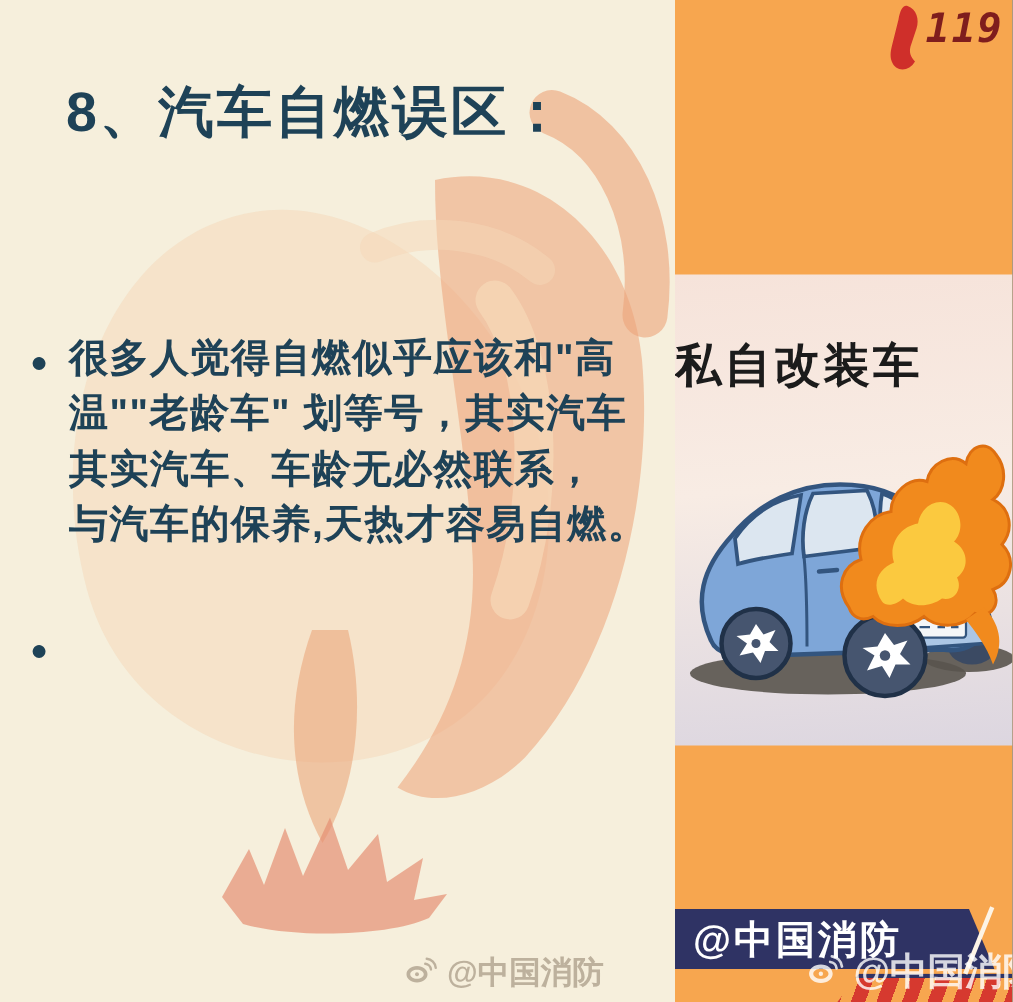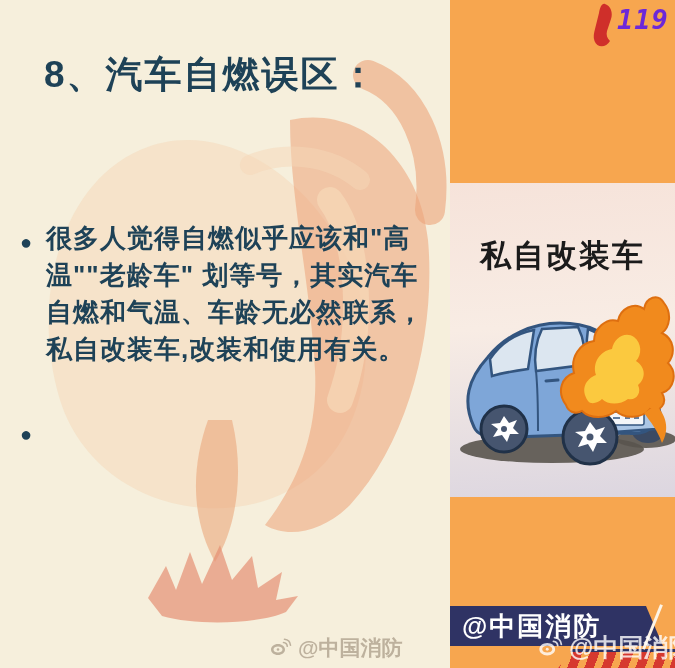--- a/index.html
+++ b/index.html
@@ -30,36 +30,36 @@
   .wm-left svg{width:24px;height:24px;color:rgba(142,126,105,0.55);}
   .wm-right{position:absolute;left:86px;top:631px;font-size:25px;
             color:rgba(255,255,255,0.8);z-index:6;}
   .wm-right svg{width:27px;height:27px;color:rgba(255,255,255,0.8);}
 
   
   .right-panel{position:absolute;left:450px;top:0;width:225px;height:668px;
                background:#f7a64f;overflow:hidden;}
   .card{position:absolute;left:0;top:183px;width:225px;height:314px;
         background:linear-gradient(176deg,#f6e3da 0%,#f8ece4 45%,#dcd6e0 100%);}
-  .card-label{margin-top:52px;text-align:center;font-size:31px;font-weight:800;
+  .card-label{margin-top:40px;text-align:left;font-size:31px;font-weight:800;
               color:#1b1b1b;letter-spacing:2px;}
   .car{position:absolute;left:0;top:98px;width:225px;height:205px;}
 
   .banner{position:absolute;left:0;top:606px;width:225px;height:40px;z-index:3;}
   .banner-bg{position:absolute;left:0;top:0;width:225px;height:40px;background:#2f3364;
              clip-path:polygon(0 0,196px 0,213px 40px,0 40px);}
   .banner-cut{position:absolute;left:201px;top:-3px;width:3px;height:48px;
               background:#fdf4e6;transform:rotate(22deg);}
   .banner-account{position:absolute;left:12px;top:0;height:40px;display:flex;
                   align-items:center;color:#ffffff;font-size:26px;font-weight:700;
                   letter-spacing:2px;white-space:nowrap;}
   .phone-icon{position:absolute;left:143px;top:3px;width:21px;height:46px;z-index:4;}
   .hotline{position:absolute;left:167px;top:4px;z-index:4;
            font-family:"DejaVu Sans Mono","Liberation Mono",monospace;
-           font-style:italic;font-weight:800;font-size:27px;color:#6d28d9;
+           font-style:italic;font-weight:800;font-size:27px;color:#7f1d1d;
            letter-spacing:1px;}
   .stripes{position:absolute;left:106px;top:649px;width:119px;height:19px;z-index:2;
            background:repeating-linear-gradient(110deg,#d6392f 0 9px,#f7a64f 9px 16px);
            border-top:3px solid #2f3364;
            clip-path:polygon(14% 0,100% 0,100% 100%,0 100%);}
 </style>
 </head>
 <body>
 
 <div class="page">
@@ -79,22 +79,22 @@
     <div class="title">
       <div class="line1">8、汽车自燃误区：</div>
     </div>
 
     <div class="bullets">
       <div class="bullet">
         <span class="dot">●</span>
         <div>
           <div class="line">很多人觉得自燃似乎应该和"高</div>
           <div class="line">温""老龄车" 划等号，其实汽车</div>
-          <div class="line">自燃和气温、车龄无必然联系，</div>
-          <div class="line">私自改装车,改装和使用有关。</div>
+          <div class="line">其实汽车、车龄无必然联系，</div>
+          <div class="line">与汽车的保养,天热才容易自燃。</div>
         </div>
       </div>
       <div class="bullet">
         <span class="dot">●</span>
       </div>
     </div>
 
     <div class="wm wm-left">
       <svg viewBox="0 0 24 24">
         <path d="M10 8c-4 0-7 2.5-7 5.5S6 19 10 19s7-2.5 7-5.5S14 8 10 8zm0 8.5c-2.5 0-4.5-1.3-4.5-3s2-3 4.5-3 4.5 1.3 4.5 3-2 3-4.5 3z" fill="currentColor"></path>

